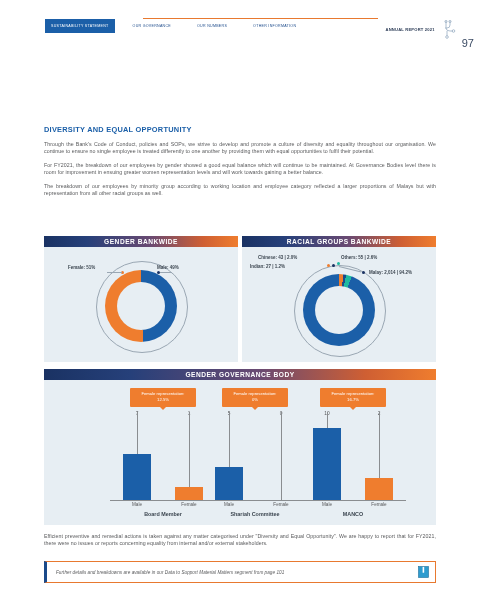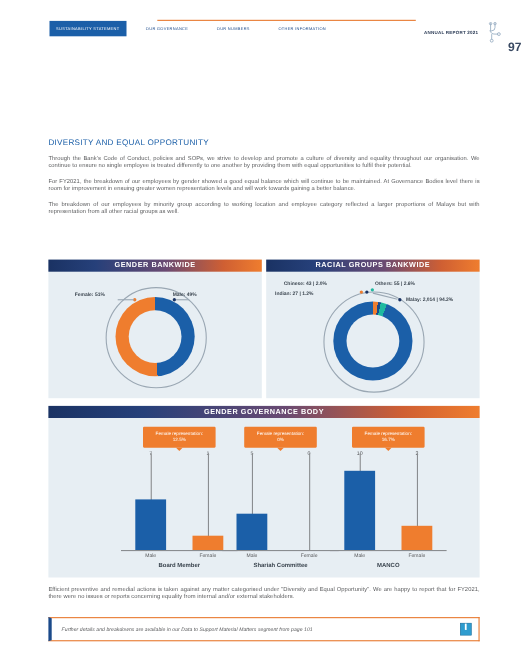--- a/index.html
+++ b/index.html
@@ -16,26 +16,26 @@
     font-size:3.6px;letter-spacing:.28px;color:#1b4a8a;
     padding:0;margin-right:26px;white-space:nowrap;line-height:8px;
   }
   .nav-tab.active{
     background:#1b5fa8;color:#ffffff;padding:3px 6px;margin-left:0;
     margin-right:18px;position:relative;top:-3px;
   }
   .hdr-right{position:absolute;right:6px;top:10px;display:flex;align-items:center;}
   .ann-rep{font-size:4.1px;font-weight:bold;letter-spacing:.2px;color:#2a3a55;margin-right:7px;white-space:nowrap;}
   .circuit{width:15px;height:20px;margin-right:5px;}
-  .pageno{font-size:11px;color:#3a4a63;font-weight:bold;margin-top:27px;}
+  .pageno{font-size:11px;color:#3a4a63;font-weight:normal;margin-top:27px;}
 
   
   .content{position:absolute;left:44px;top:125px;width:392px;}
   .sec-title{
-    font-size:7.4px;font-weight:normal;color:#1b5fa8;letter-spacing:.25px;
+    font-size:7.4px;font-weight:bold;color:#1b5fa8;letter-spacing:.25px;
     margin:0 0 7px 0;
   }
   .para{
     font-size:5.25px;line-height:7.1px;color:#5a5b5d;text-align:justify;
     margin:0 0 7px 0;letter-spacing:.05px;
   }
   .para:last-child{margin-bottom:0;}
 
   
   .panel{position:absolute;background:#e7eef3;}

